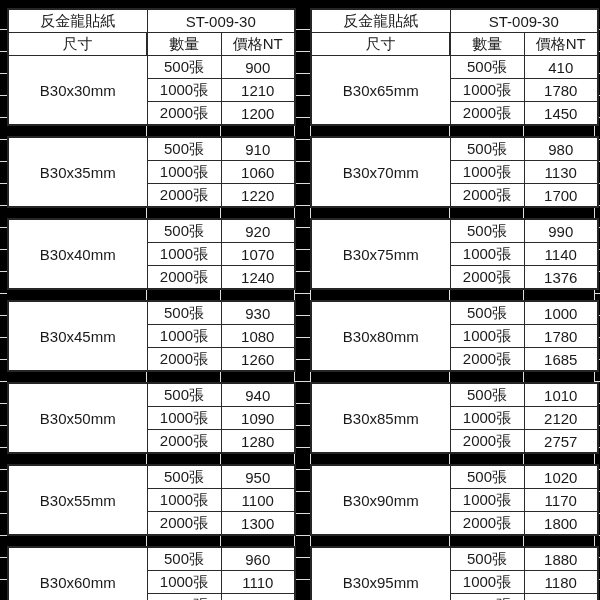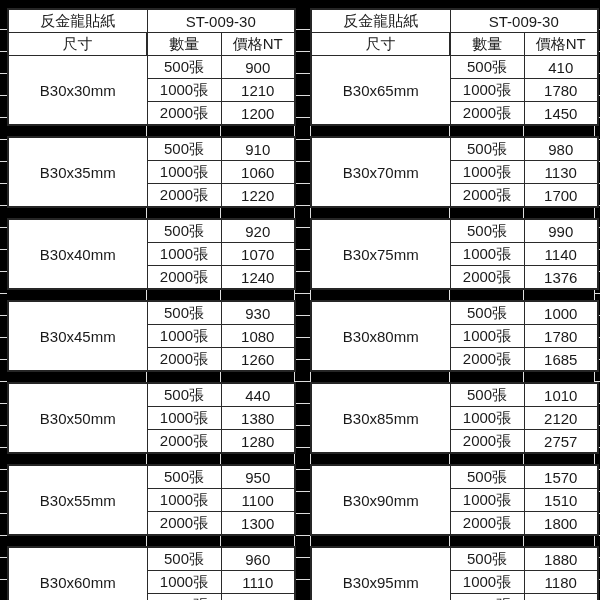--- a/index.html
+++ b/index.html
@@ -171,25 +171,25 @@
       <table class="blk gap-top">
         <colgroup>
           <col style="width:139px">
           <col style="width:74px">
           <col style="width:74px">
         </colgroup>
         <tbody>
           <tr>
             <td class="size-cell" rowspan="3">B30x50mm</td>
             <td class="qty-cell">500張</td>
-            <td class="price-cell">440</td>
-          </tr>
-          <tr>
-            <td class="qty-cell">1000張</td>
-            <td class="price-cell">1380</td>
+            <td class="price-cell">940</td>
+          </tr>
+          <tr>
+            <td class="qty-cell">1000張</td>
+            <td class="price-cell">1090</td>
           </tr>
           <tr>
             <td class="qty-cell">2000張</td>
             <td class="price-cell">1280</td>
           </tr>
         </tbody>
       </table>
       <table class="blk gap-top">
         <colgroup>
           <col style="width:139px">
@@ -358,25 +358,25 @@
       <table class="blk gap-top">
         <colgroup>
           <col style="width:139px">
           <col style="width:74px">
           <col style="width:74px">
         </colgroup>
         <tbody>
           <tr>
             <td class="size-cell" rowspan="3">B30x90mm</td>
             <td class="qty-cell">500張</td>
-            <td class="price-cell">1570</td>
-          </tr>
-          <tr>
-            <td class="qty-cell">1000張</td>
-            <td class="price-cell">1510</td>
+            <td class="price-cell">1020</td>
+          </tr>
+          <tr>
+            <td class="qty-cell">1000張</td>
+            <td class="price-cell">1170</td>
           </tr>
           <tr>
             <td class="qty-cell">2000張</td>
             <td class="price-cell">1800</td>
           </tr>
         </tbody>
       </table>
       <table class="blk gap-top">
         <colgroup>
           <col style="width:139px">

